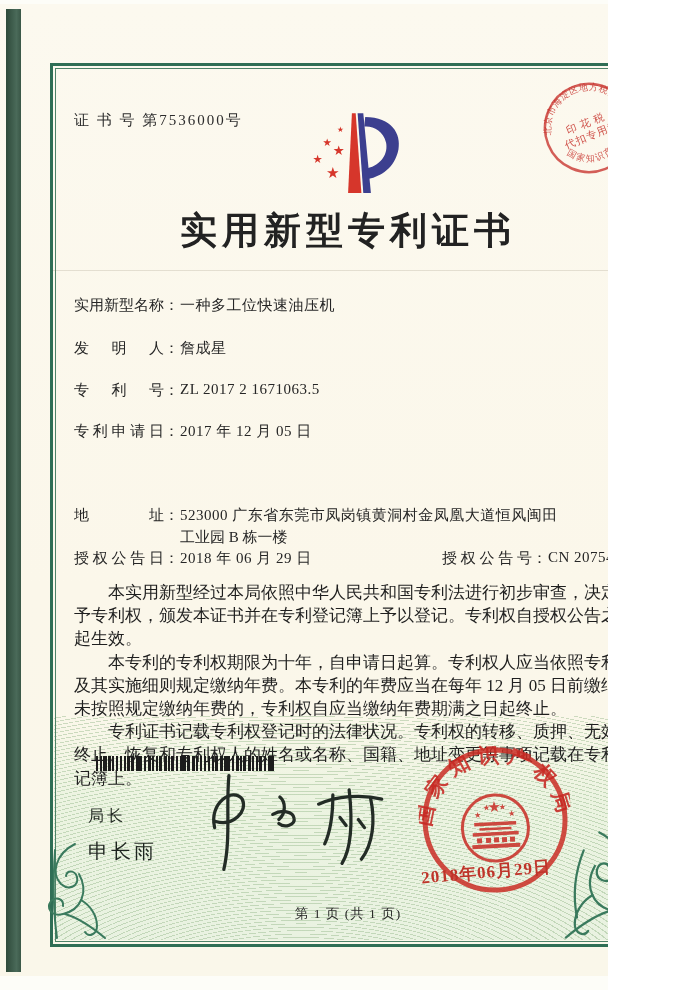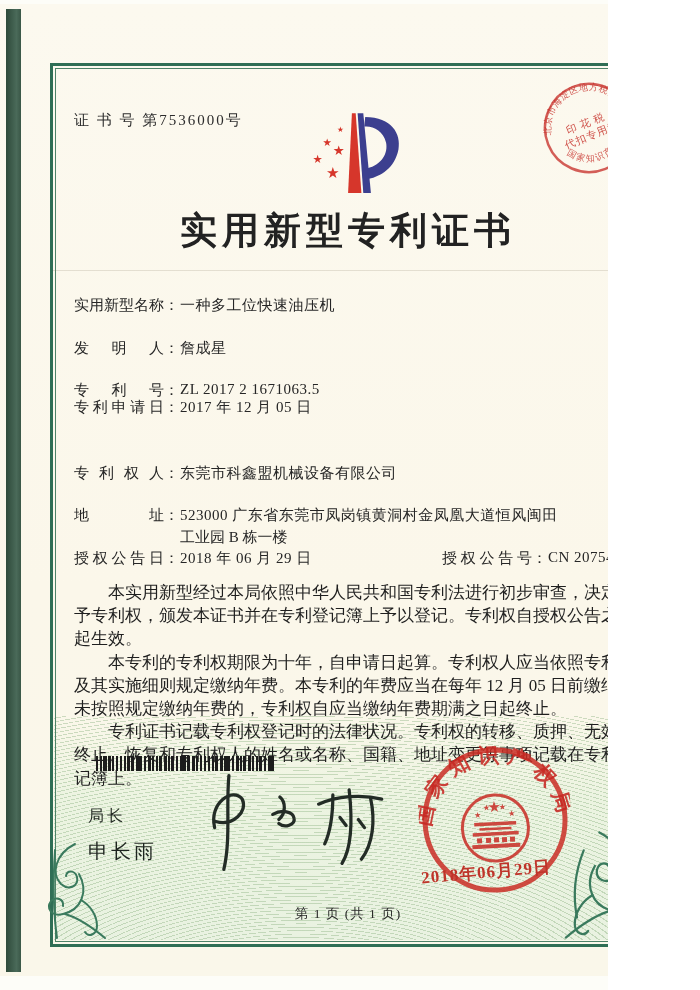--- a/index.html
+++ b/index.html
@@ -79,25 +79,22 @@
 
   <div class="frow" style="top:296px">
     <span class="flabel">实用新型名称</span><span class="fcolon">：</span><span class="fval">一种多工位快速油压机</span>
   </div>
   <div class="frow" style="top:339px">
     <span class="flabel">发明人</span><span class="fcolon">：</span><span class="fval">詹成星</span>
   </div>
   <div class="frow" style="top:381px">
     <span class="flabel">专利号</span><span class="fcolon">：</span><span class="fval">ZL 2017 2 1671063.5</span>
   </div>
-  <div class="frow" style="top:398px">
+  <div class="frow" style="top:422px">
     <span class="flabel">专利申请日</span><span class="fcolon">：</span><span class="fval">2017 年 12 月 05 日</span>
-  </div>
-  <div class="frow" style="top:464px">
-    <span class="flabel">专利权人</span><span class="fcolon">：</span><span class="fval">东莞市科鑫盟机械设备有限公司</span>
   </div>
   <div class="frow" style="top:506px">
     <span class="flabel">地址</span><span class="fcolon">：</span><span class="fval">523000 广东省东莞市凤岗镇黄洞村金凤凰大道恒风闽田</span>
   </div>
   <div class="addr2">工业园 B 栋一楼</div>
 
   <div class="frow" style="top:549px;width:561px">
     <span class="flabel">授权公告日</span><span class="fcolon">：</span><span class="fval">2018 年 06 月 29 日</span>
     <span class="grant2" style="position:absolute">
       <span class="flabel">授权公告号</span><span class="fcolon">：</span><span class="fval">CN 207549549 U</span>

